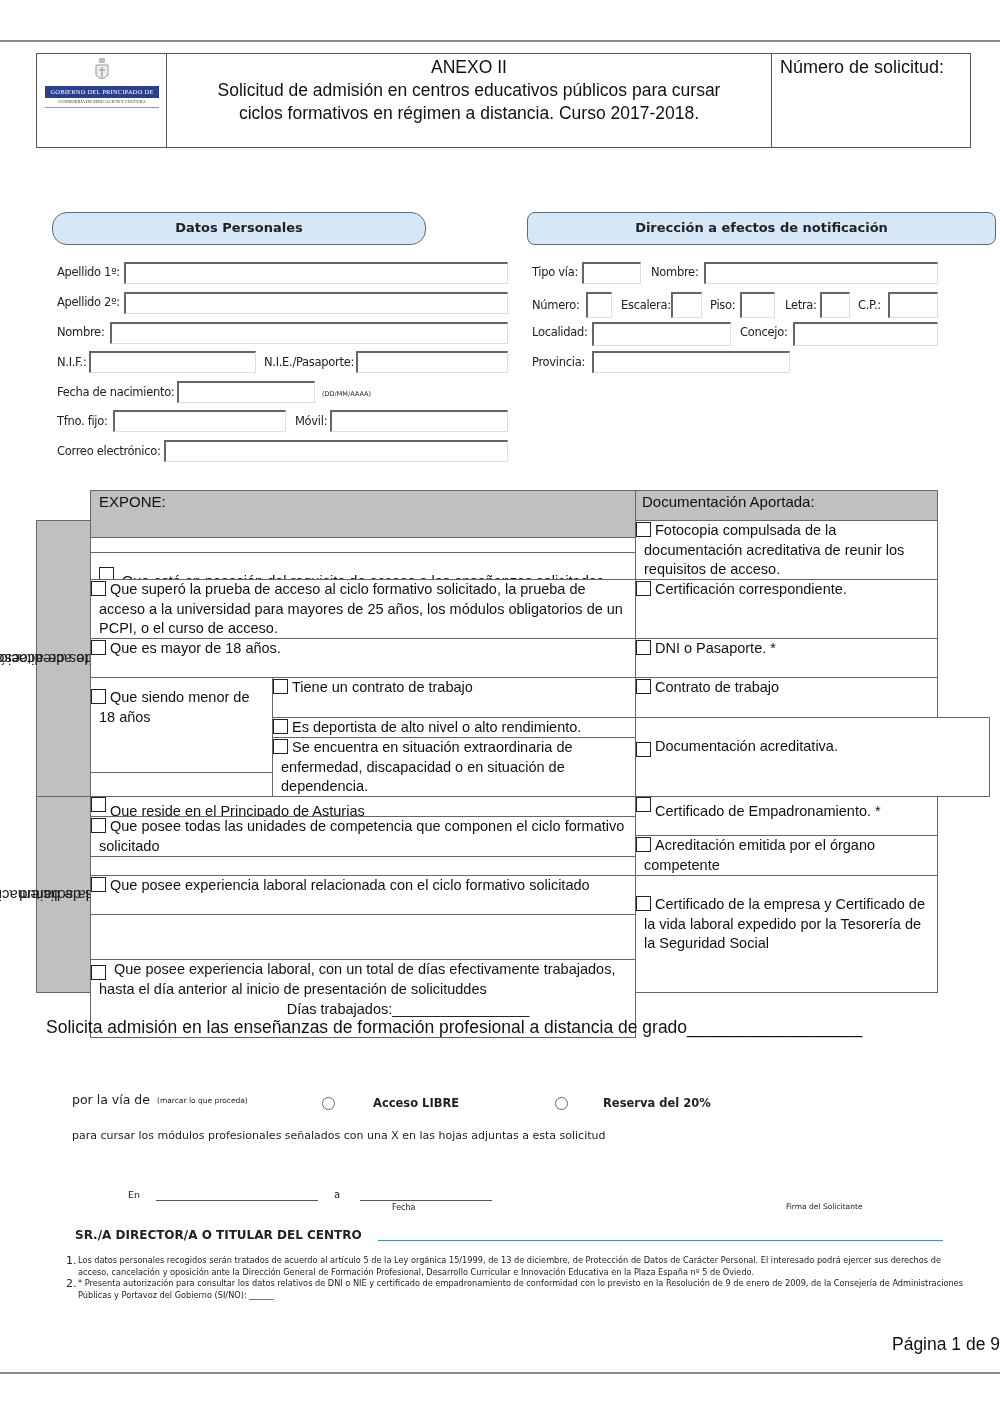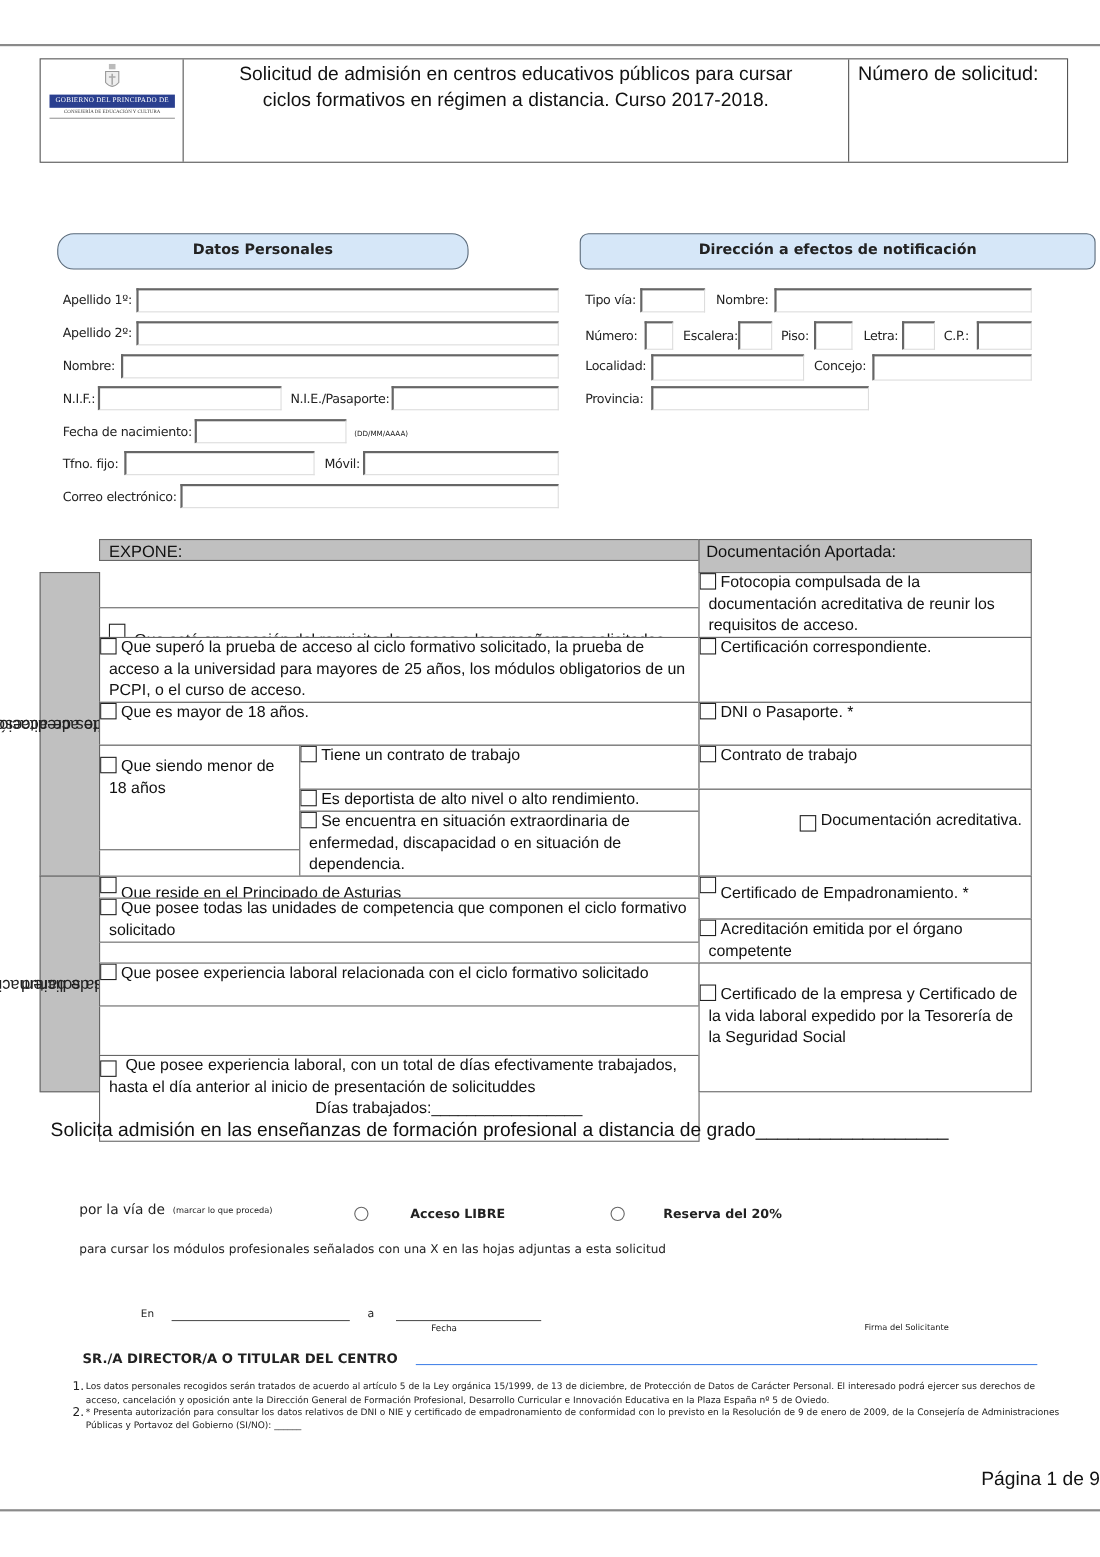--- a/index.html
+++ b/index.html
@@ -53,20 +53,21 @@
     <svg class="logo-crest" viewBox="0 0 16 24">
       <rect x="5" y="0" width="6" height="5" fill="#bbb"></rect>
       <path d="M2 7 H14 V17 Q8 24 2 17 Z" fill="#eee" stroke="#999" stroke-width="1"></path>
       <path d="M8 9 V19 M5 12 H11" stroke="#aaa" stroke-width="1.5"></path>
     </svg>
     <div class="logo-band">GOBIERNO DEL PRINCIPADO DE ASTURIAS</div>
     <div class="logo-sub">CONSEJERÍA DE EDUCACIÓN Y CULTURA</div>
     <div class="logo-line"></div>
   </div>
   <div class="hdr-title">
+    <div>ANEXO II</div>
     <div>Solicitud de admisión en centros educativos públicos para cursar</div>
     <div>ciclos formativos en régimen a distancia. Curso 2017-2018.</div>
   </div>
   <div class="hdr-num">
     <span>Número de solicitud:</span>
   </div>
 </div>
 
 <div class="sec-head" style="left:52px; top:212px; width:374px;border-radius:15px;">Datos Personales</div>
 
@@ -115,21 +116,21 @@
 <div class="fbox" style="left:888px; top:292px; width:50px; height:26px;"></div>
 
 <span class="flabel" style="left:532px; top:325px;">Localidad:</span>
 <div class="fbox" style="left:592px; top:322px; width:139px; height:24px;"></div>
 <span class="flabel" style="left:740px; top:325px;">Concejo:</span>
 <div class="fbox" style="left:793px; top:322px; width:145px; height:24px;"></div>
 
 <span class="flabel" style="left:532px; top:355px;">Provincia:</span>
 <div class="fbox" style="left:592px; top:351px; width:198px;"></div>
 
-<div class="cell grey" style="left:90px; top:490px; width:546px; height:20px; padding-top:2px; font-size:15px;">
+<div class="cell grey" style="left:90px; top:490px; width:546px; height:48px; padding-top:2px; font-size:15px;">
   <span>EXPONE:</span>
 </div>
 <div class="cell grey" style="left:635px; top:490px; width:303px; height:31px; padding-top:2px; padding-left:6px; font-size:15px;">
   <span>Documentación Aportada:</span>
 </div>
 
 <div class="vlabel" style="left:36px; top:520px; width:55px; height:277px;">
   <span><span>A efectos de acreditación de</span><br><span>requisitos de acceso</span></span>
 </div>
 <div class="vlabel" style="left:36px; top:796px; width:55px; height:197px;">
@@ -165,21 +166,21 @@
 </div>
 <div class="cell txt" style="left:635px; top:677px; width:303px; height:41px;">
   <span class="cb" style="margin-left:-8px;"></span><span>Contrato de trabajo</span>
 </div>
 <div class="cell txt" style="left:272px; top:717px; width:364px; height:21px;">
   <span class="cb" style="margin-left:-8px;"></span><span>Es deportista de alto nivel o alto rendimiento.</span>
 </div>
 <div class="cell txt" style="left:272px; top:737px; width:364px; height:60px;">
   <span class="cb" style="margin-left:-8px;"></span><span>Se encuentra en situación extraordinaria de enfermedad, discapacidad o en situación de dependencia.</span>
 </div>
-<div class="cell txt" style="left:635px; top:717px; width:303px; height:80px; padding-top:19px;text-align:right;">
+<div class="cell txt" style="left:635px; top:717px; width:355px; height:80px; padding-top:19px;">
   <span class="cb" style="margin-left:-8px; vertical-align:-6px;"></span><span>Documentación acreditativa.</span>
 </div>
 
 <div class="cell txt" style="left:90px; top:796px; width:546px; height:56px;">
   <span class="cb" style="margin-left:-8px; vertical-align:4px;"></span><span>Que reside en el Principado de Asturias</span>
 </div>
 <div class="cell txt" style="left:635px; top:796px; width:303px; height:40px;">
   <span class="cb" style="margin-left:-8px; vertical-align:4px;"></span><span>Certificado de Empadronamiento. *</span>
 </div>
 

